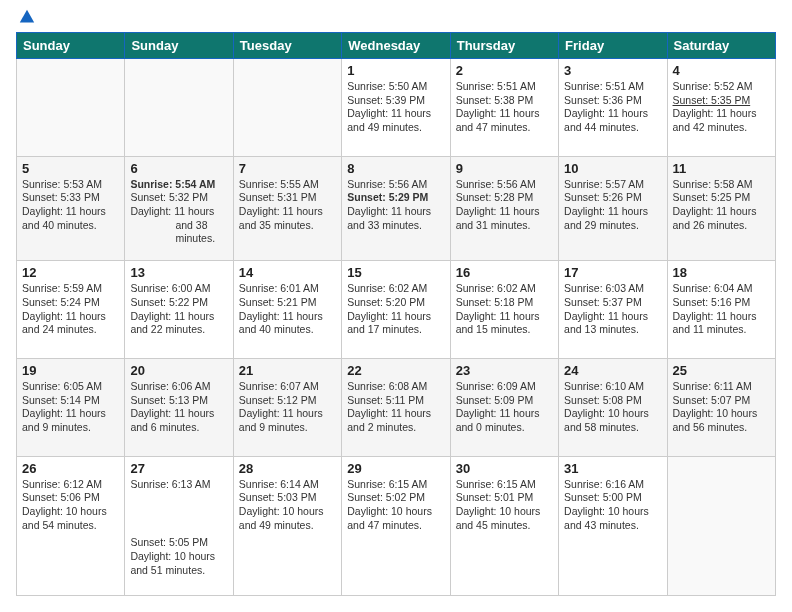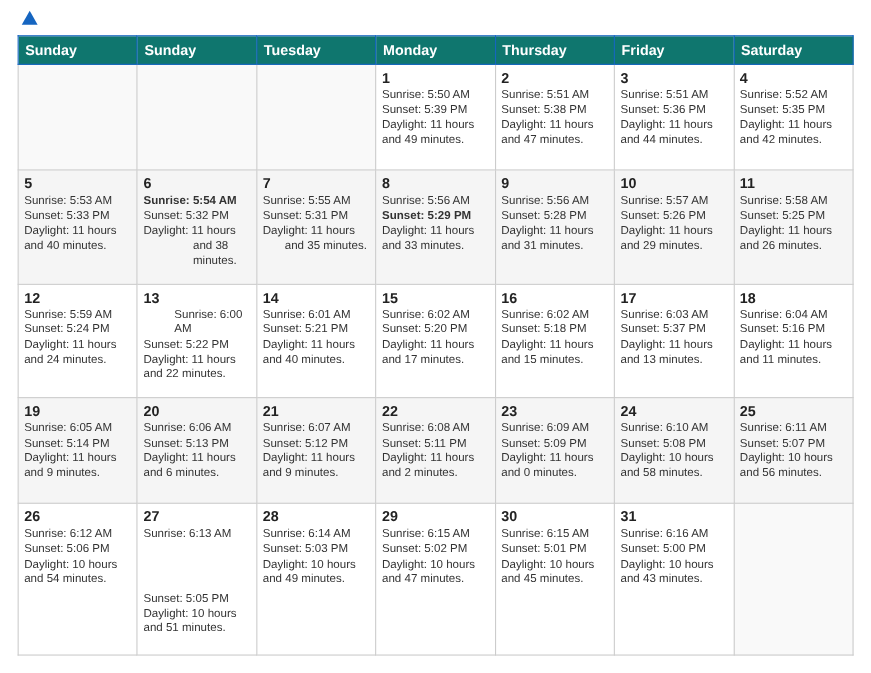--- a/index.html
+++ b/index.html
@@ -102,21 +102,21 @@
       <div class="location"></div>
     </div>
   </div>
 
   <table class="calendar">
     <thead>
       <tr>
       <th>Sunday</th>
           <th>Sunday</th>
           <th>Tuesday</th>
-          <th>Monday</th>
+          <th>Wednesday</th>
           <th>Thursday</th>
           <th>Friday</th>
           <th>Saturday</th>
         </tr>
     </thead>
     <tbody id="cal-body">
     <tr>
           <td class="empty"></td>
           <td class="empty"></td>
           <td class="empty"></td>
@@ -137,21 +137,21 @@
           <td>
             <div class="day-num">3</div>
             <div style="line-height: 1.3;">Sunrise: 5:51 AM</div>
             <div style="line-height: 1.3;">Sunset: 5:36 PM</div>
             <div style="line-height: 1.3;">Daylight: 11 hours</div>
             <div style="line-height: 1.3;">and 44 minutes.</div>
           </td>
           <td>
             <div class="day-num">4</div>
             <div style="line-height: 1.3;">Sunrise: 5:52 AM</div>
-            <div style="line-height: 1.3;">Sunset: 5:35 PM</div>
+            <div style="line-height: 1.3; text-decoration: underline;">Sunset: 5:35 PM</div>
             <div style="line-height: 1.3;">Daylight: 11 hours</div>
             <div style="line-height: 1.3;">and 42 minutes.</div>
           </td>
         </tr>
         <tr>
           <td class="row-shade">
             <div class="day-num">5</div>
             <div style="line-height: 1.3;">Sunrise: 5:53 AM</div>
             <div style="line-height: 1.3;">Sunset: 5:33 PM</div>
             <div style="line-height: 1.3;">Daylight: 11 hours</div>
@@ -162,21 +162,21 @@
             <div style="line-height: 1.3; font-weight: bold;">Sunrise: 5:54 AM</div>
             <div style="line-height: 1.3;">Sunset: 5:32 PM</div>
             <div style="line-height: 1.3;">Daylight: 11 hours</div>
             <div style="line-height: 1.3; margin-left: 45px;">and 38 minutes.</div>
           </td>
           <td class="row-shade">
             <div class="day-num">7</div>
             <div style="line-height: 1.3;">Sunrise: 5:55 AM</div>
             <div style="line-height: 1.3;">Sunset: 5:31 PM</div>
             <div style="line-height: 1.3;">Daylight: 11 hours</div>
-            <div style="line-height: 1.3; margin-left: 20px;">and 35 minutes.</div>
+            <div style="line-height: 1.3;">and 35 minutes.</div>
           </td>
           <td class="row-shade">
             <div class="day-num">8</div>
             <div style="line-height: 1.3;">Sunrise: 5:56 AM</div>
             <div style="line-height: 1.3; font-weight: bold;">Sunset: 5:29 PM</div>
             <div style="line-height: 1.3;">Daylight: 11 hours</div>
             <div style="line-height: 1.3;">and 33 minutes.</div>
           </td>
           <td class="row-shade">
             <div class="day-num">9</div>
@@ -203,21 +203,21 @@
         <tr>
           <td>
             <div class="day-num">12</div>
             <div style="line-height: 1.3;">Sunrise: 5:59 AM</div>
             <div style="line-height: 1.3;">Sunset: 5:24 PM</div>
             <div style="line-height: 1.3;">Daylight: 11 hours</div>
             <div style="line-height: 1.3;">and 24 minutes.</div>
           </td>
           <td>
             <div class="day-num">13</div>
-            <div style="line-height: 1.3; margin-left: 28px;">Sunrise: 6:00 AM</div>
+            <div style="line-height: 1.3;">Sunrise: 6:00 AM</div>
             <div style="line-height: 1.3;">Sunset: 5:22 PM</div>
             <div style="line-height: 1.3;">Daylight: 11 hours</div>
             <div style="line-height: 1.3;">and 22 minutes.</div>
           </td>
           <td>
             <div class="day-num">14</div>
             <div style="line-height: 1.3;">Sunrise: 6:01 AM</div>
             <div style="line-height: 1.3;">Sunset: 5:21 PM</div>
             <div style="line-height: 1.3;">Daylight: 11 hours</div>
             <div style="line-height: 1.3;">and 40 minutes.</div>

